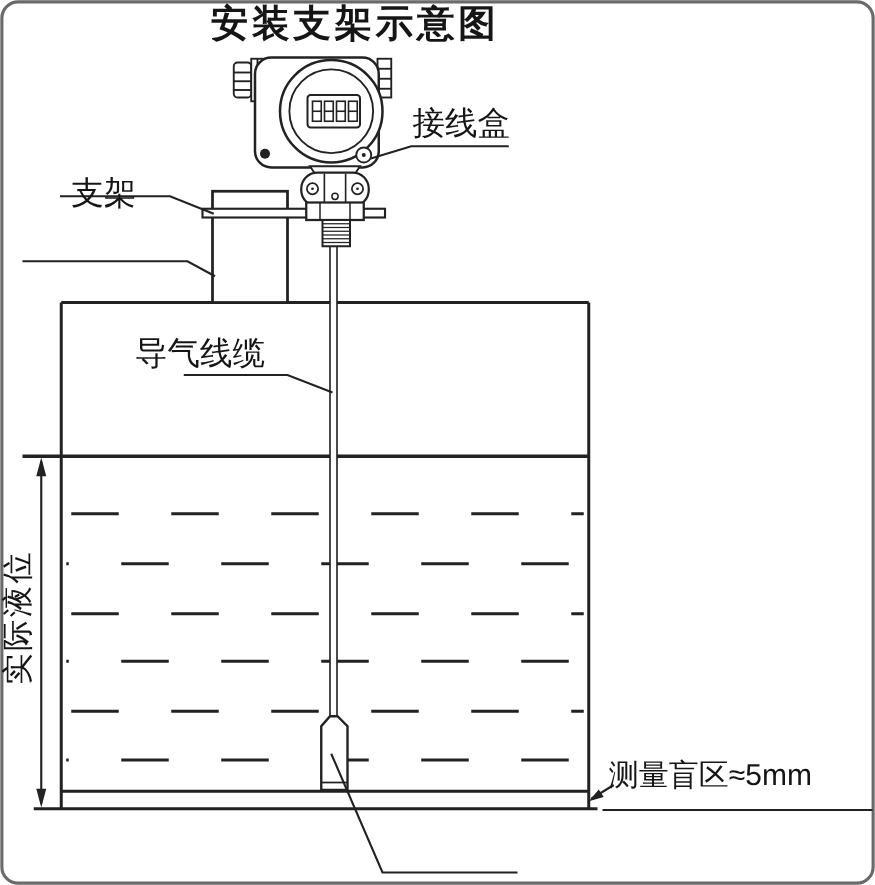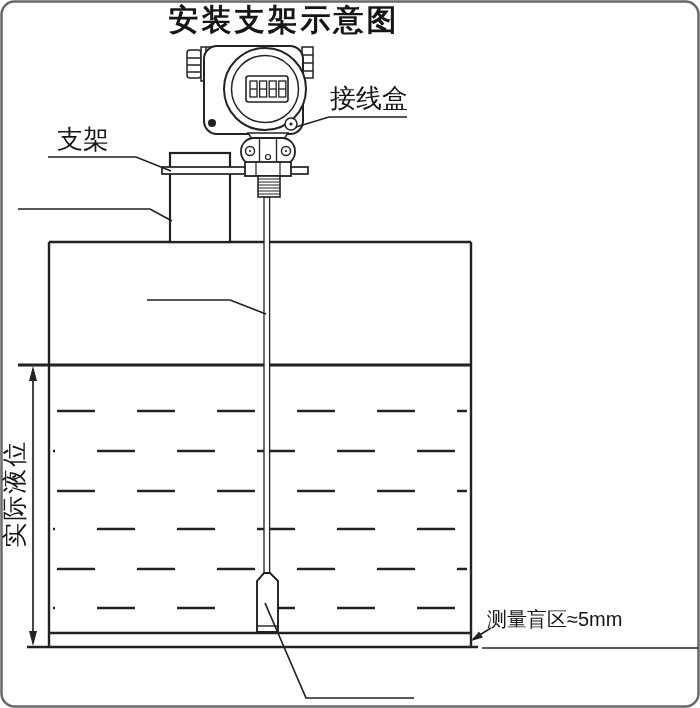--- a/index.html
+++ b/index.html
@@ -144,22 +144,23 @@
       <line x1="482" y1="648" x2="698" y2="648"></line>
       <line x1="491" y1="628" x2="473" y2="639"></line>
       <polygon points="471,641 479,631.5 483,637.5" fill="#222" stroke="none"></polygon>
     </g>
   </svg>
 
   <div class="lbl title" style="left:158px;top:3px;width:252px;">安装支架示意图</div>
 
   <div class="lbl" style="left:330px;top:84px;font-size:26px;">接线盒</div>
 
-  <div class="lbl" style="left:57px;top:125px;font-size:26px;">支架</div>
+  <div class="lbl" style="left:57px;top:140px;font-size:26px;">支架</div>
 
 
+  <div class="lbl" style="left:108px;top:268px;font-size:26px;">导气线缆</div>
 
   <div class="lbl rot" style="left:-46px;top:480px;width:122px;font-size:25px;letter-spacing:2px;">实际液位</div>
 
-  <div class="lbl" style="left:487px;top:608px;font-size:20px;">测量盲区≈5mm</div>
+  <div class="lbl" style="left:487px;top:608px;font-size:24px;">测量盲区≈5mm</div>
 
 
 </div>
 
 </body></html>

